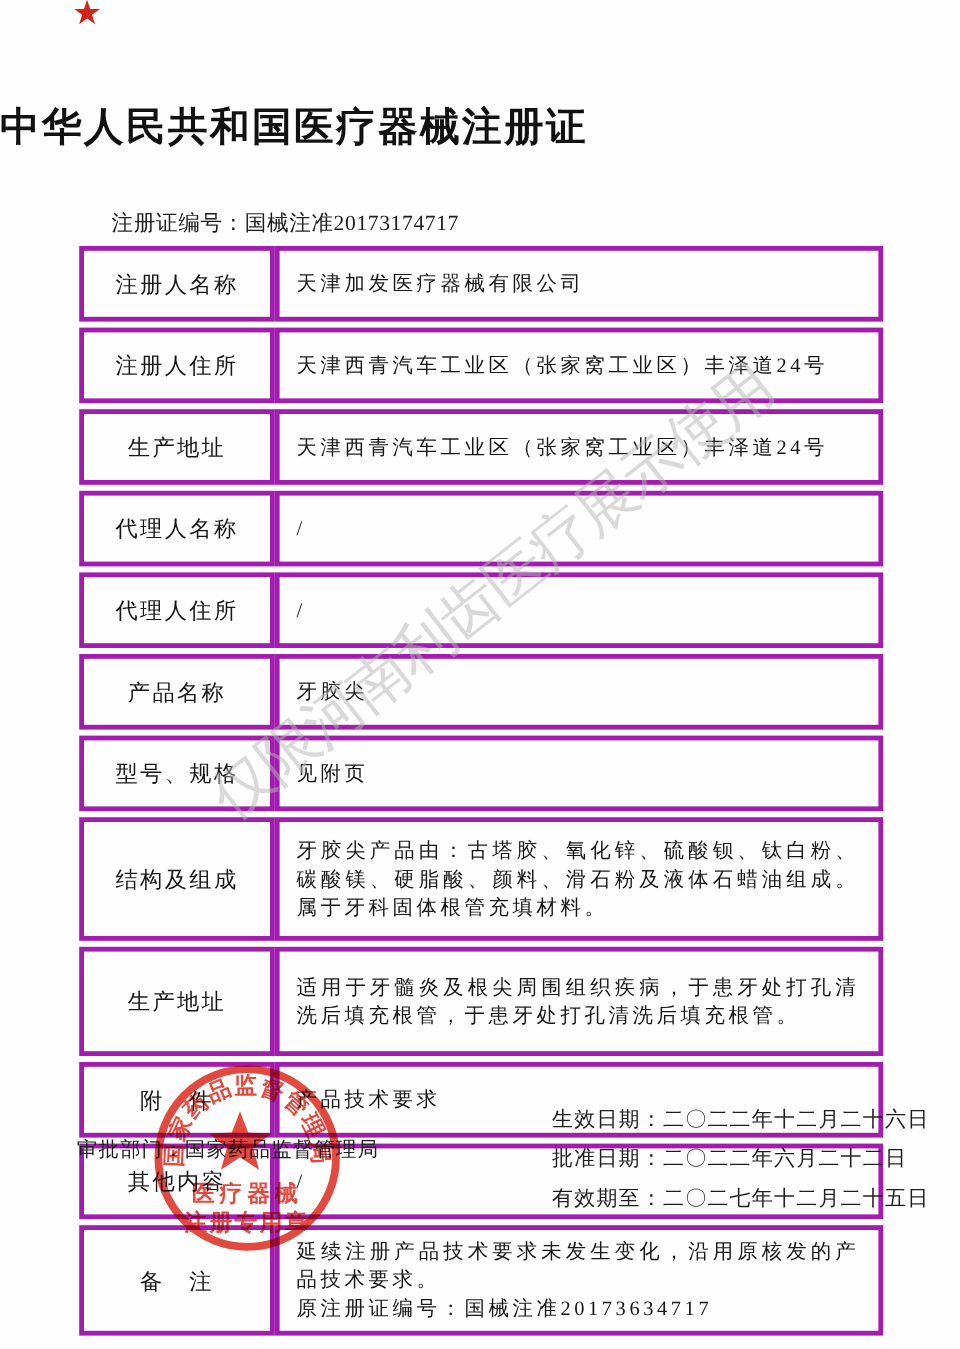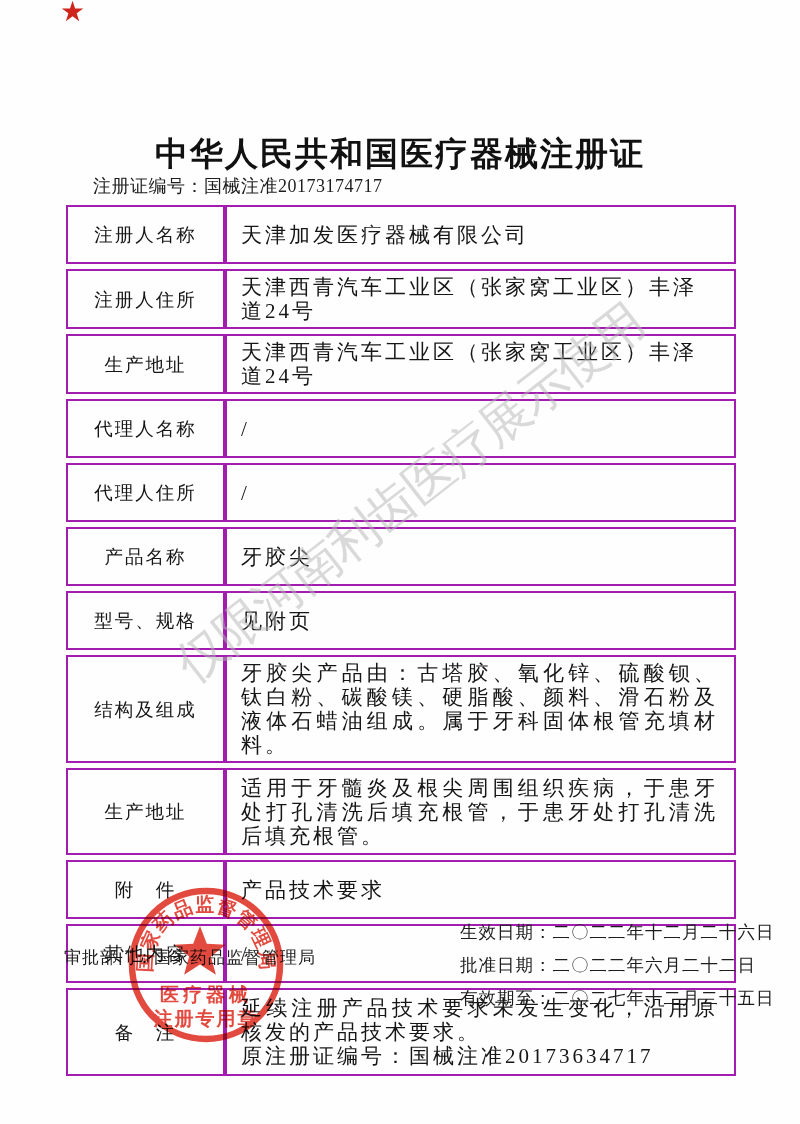--- a/index.html
+++ b/index.html
@@ -3,32 +3,32 @@
 <meta charset="utf-8">
 <style>
   html,body{margin:0;padding:0;background:#e9e9e9;}
   .page{
     position:relative;width:800px;height:1124px;margin:0 auto;
     background:#fefefe;overflow:hidden;
     font-family:"Liberation Serif", serif;color:#1d1d1d;
   }
   .corner-star{position:absolute;left:60px;top:-2px;font-size:28px;color:#cf241c;line-height:1;}
   .doc-title{
-    position:absolute;left:0;top:84px;width:100%;text-align:center;
-    font-size:33px;font-weight:bold;letter-spacing:2px;color:#111;margin-top:48px;
+    position:absolute;left:0;top:84px;width:100%;text-align:left;
+    font-size:33px;font-weight:bold;letter-spacing:2px;color:#111;
   }
   .cert-no{position:absolute;left:66px;top:174px;font-size:18px;letter-spacing:0.5px;margin-left:27px;}
 
   table.cert{
     position:absolute;left:66px;top:200px;width:670px;
     border-collapse:separate;border-spacing:0 5px;table-layout:fixed;
   }
-  table.cert td{border:2px solid #a21caf;vertical-align:middle;background:transparent;}
+  table.cert td{border:4px solid #a21caf;vertical-align:middle;background:transparent;}
   td.lbl{width:153px;text-align:center;font-size:18.5px;letter-spacing:2px;color:#161616;}
-  td.val{padding:4px 16px 4px 14px;font-size:21px;letter-spacing:3px;line-height:24px;color:#161616;margin-top:46px;}
+  td.val{padding:4px 16px 4px 14px;font-size:17px;letter-spacing:3px;line-height:24px;color:#161616;margin-top:46px;}
   td.val.multi{text-align:justify;}
   tr.r-s td{height:47px;}
   tr.r-comp td{height:87px;}
   tr.r-scope td{height:75px;}
   tr.r-remark td{height:76px;}
 
   .approval{position:absolute;left:64px;top:946px;font-size:17px;letter-spacing:1px;z-index:25;}
   .dates{position:absolute;left:460px;top:916px;font-size:17.5px;line-height:33px;letter-spacing:1px;z-index:5;}
 
   .watermark{

